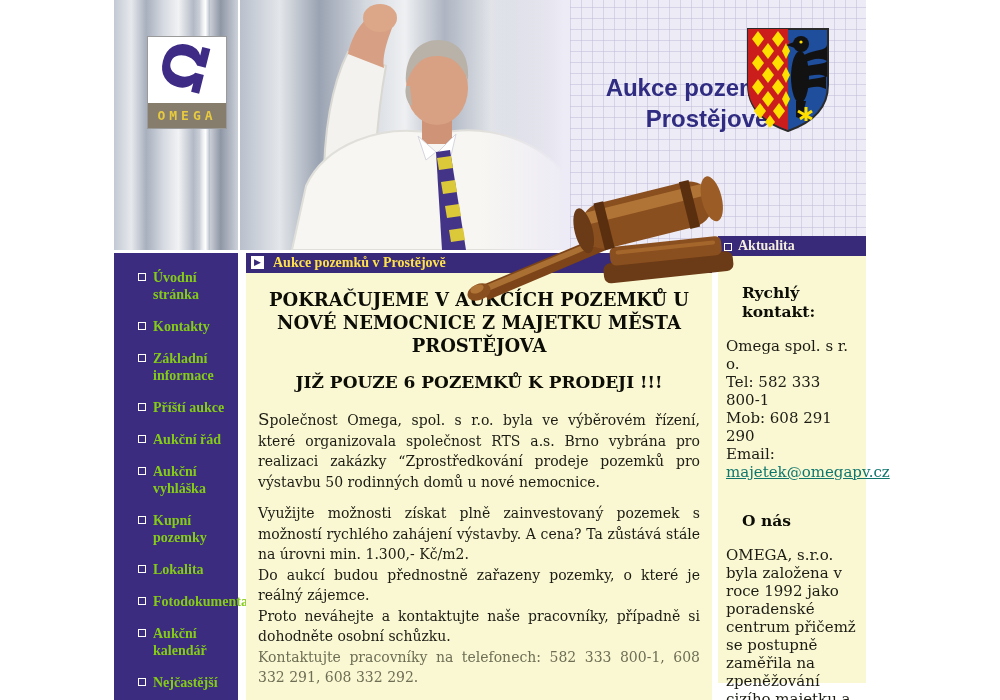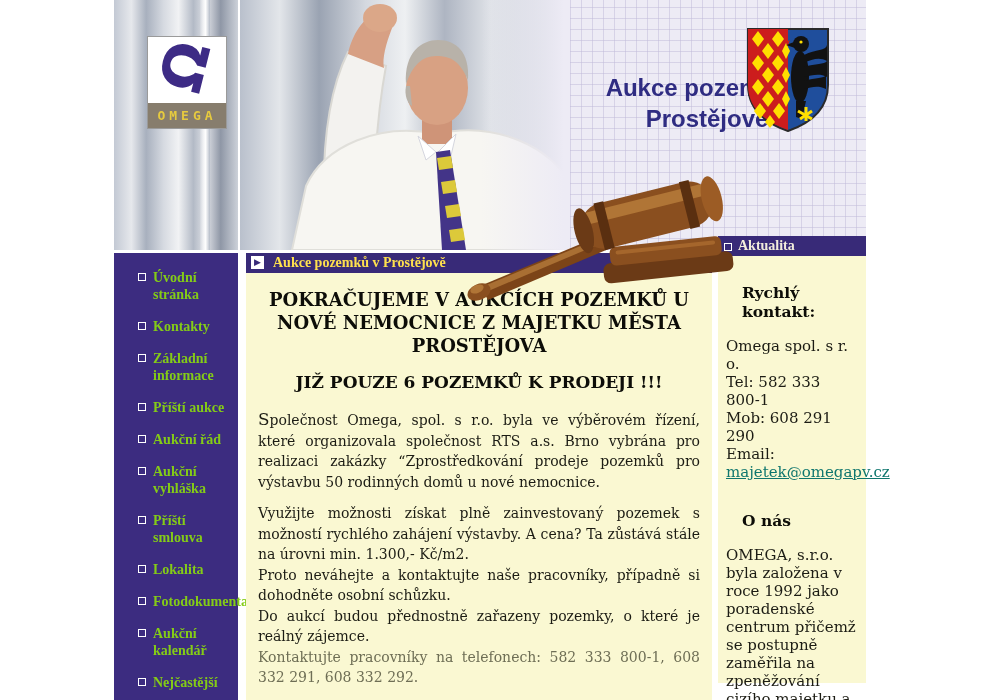--- a/index.html
+++ b/index.html
@@ -227,40 +227,40 @@
   </div>
 
   <nav class="sidenav">
     <ul>
       <li><span class="sq"></span><span>Úvodní stránka</span></li>
       <li><span class="sq"></span><span>Kontakty</span></li>
       <li><span class="sq"></span><span>Základní informace</span></li>
       <li><span class="sq"></span><span>Příští aukce</span></li>
       <li><span class="sq"></span><span>Aukční řád</span></li>
       <li><span class="sq"></span><span>Aukční vyhláška</span></li>
-      <li><span class="sq"></span><span>Příští smlouva</span></li>
+      <li><span class="sq"></span><span>Kupní pozemky</span></li>
       <li><span class="sq"></span><span>Lokalita</span></li>
       <li><span class="sq"></span><span>Fotodokumentace</span></li>
       <li><span class="sq"></span><span>Aukční kalendář</span></li>
       <li><span class="sq"></span><span>Nejčastější</span></li>
     </ul>
   </nav>
 
   <main class="main">
     <div class="bar">
       <span class="bar-icon">▶</span>
       <span>Aukce pozemků v Prostějově</span>
     </div>
     <div class="main-body">
       <h1>POKRAČUJEME V AUKCÍCH POZEMKŮ U NOVÉ NEMOCNICE Z MAJETKU MĚSTA PROSTĚJOVA</h1>
       <h2>JIŽ POUZE 6 POZEMKŮ K PRODEJI !!!</h2>
       <p class="p-first">Společnost Omega, spol. s r.o. byla ve výběrovém řízení, které organizovala společnost RTS a.s. Brno vybrána pro realizaci zakázky “Zprostředkování prodeje pozemků pro výstavbu 50 rodinných domů u nové nemocnice.</p>
       <p>Využijte možnosti získat plně zainvestovaný pozemek s možností rychlého zahájení výstavby. A cena? Ta zůstává stále na úrovni min. 1.300,- Kč/m2.</p>
+      <p>Do aukcí budou přednostně zařazeny pozemky, o které je reálný zájemce.</p>
       <p>Proto neváhejte a kontaktujte naše pracovníky, případně si dohodněte osobní schůzku.</p>
-      <p>Do aukcí budou přednostně zařazeny pozemky, o které je reálný zájemce.</p>
       <p class="contact-note">Kontaktujte pracovníky na telefonech: 582 333 800-1, 608 332 291, 608 332 292.</p>
 
     </div>
   </main>
 
   <aside class="aside">
     <div class="bar">
       <span class="sq"></span>
       <span>Aktualita</span>
     </div>

